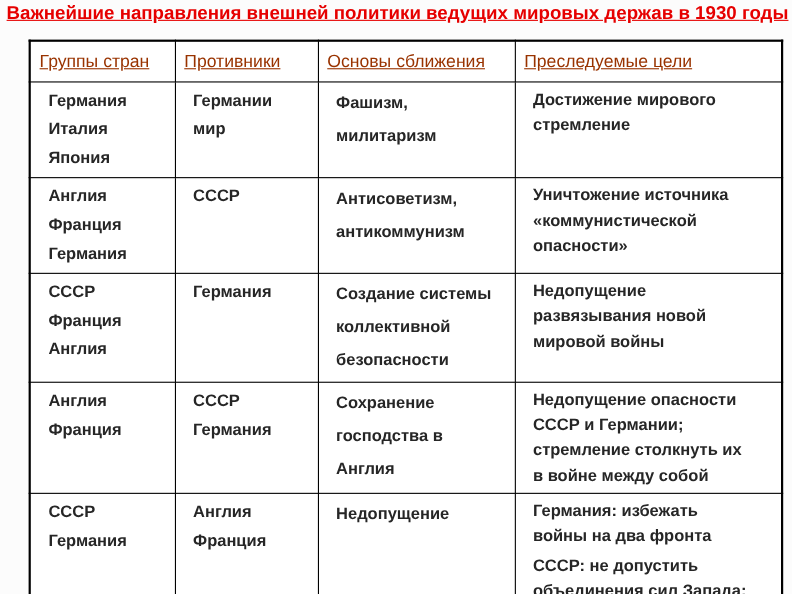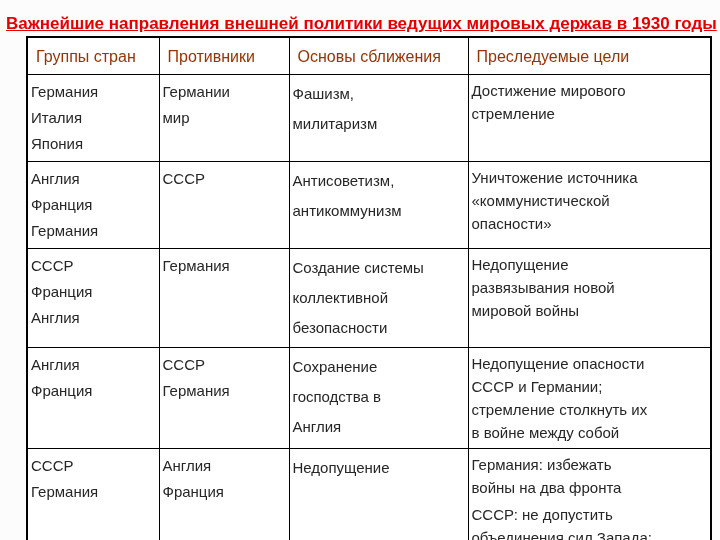--- a/index.html
+++ b/index.html
@@ -5,21 +5,21 @@
   html, body { margin: 0; padding: 0; }
   body {
     width: 720px; height: 540px;
     background: var(--page_bg, #fcfcfc);
     font-family: "Liberation Sans", sans-serif;
     position: relative;
     overflow: hidden;
   }
   .title {
     position: absolute;
-    left: 6px; top: 14px;
+    left: 6px; top: 2px;
     margin: 0;
     font-size: 17px;
     font-weight: bold;
     color: var(--title_red, #e60000);
     text-decoration: underline;
     white-space: nowrap;
   }
   table.grid {
     position: absolute;
     left: 26px; top: 36px;
@@ -37,25 +37,27 @@
     box-sizing: border-box;
     overflow: hidden;
   }
   th {
     height: 37px;
     font-size: 16px;
     color: var(--header_brown, #993300);
     padding: 7px 8px 4px 8px;
     vertical-align: middle;
     white-space: nowrap;
+    text-decoration: underline;
   }
   td {
     font-size: 15px;
     color: var(--body_text, #262626);
-    padding: 4px 3px;
+    padding: 4px 16px;
+    font-weight: bold;
   }
   td.col0, td.col1 { line-height: 26px; }
   td.col2 { line-height: 30px; margin-top: 20px; }
   td.col3 { line-height: 23px; margin-left: 28px; }
   .para + .para { margin-top: 4px; }
   tbody tr:nth-child(1) { height: 76px; }
   tbody tr:nth-child(2) { height: 76px; }
   tbody tr:nth-child(3) { height: 88px; }
   tbody tr:nth-child(4) { height: 90px; }
   tbody tr:nth-child(5) { height: 120px; }

